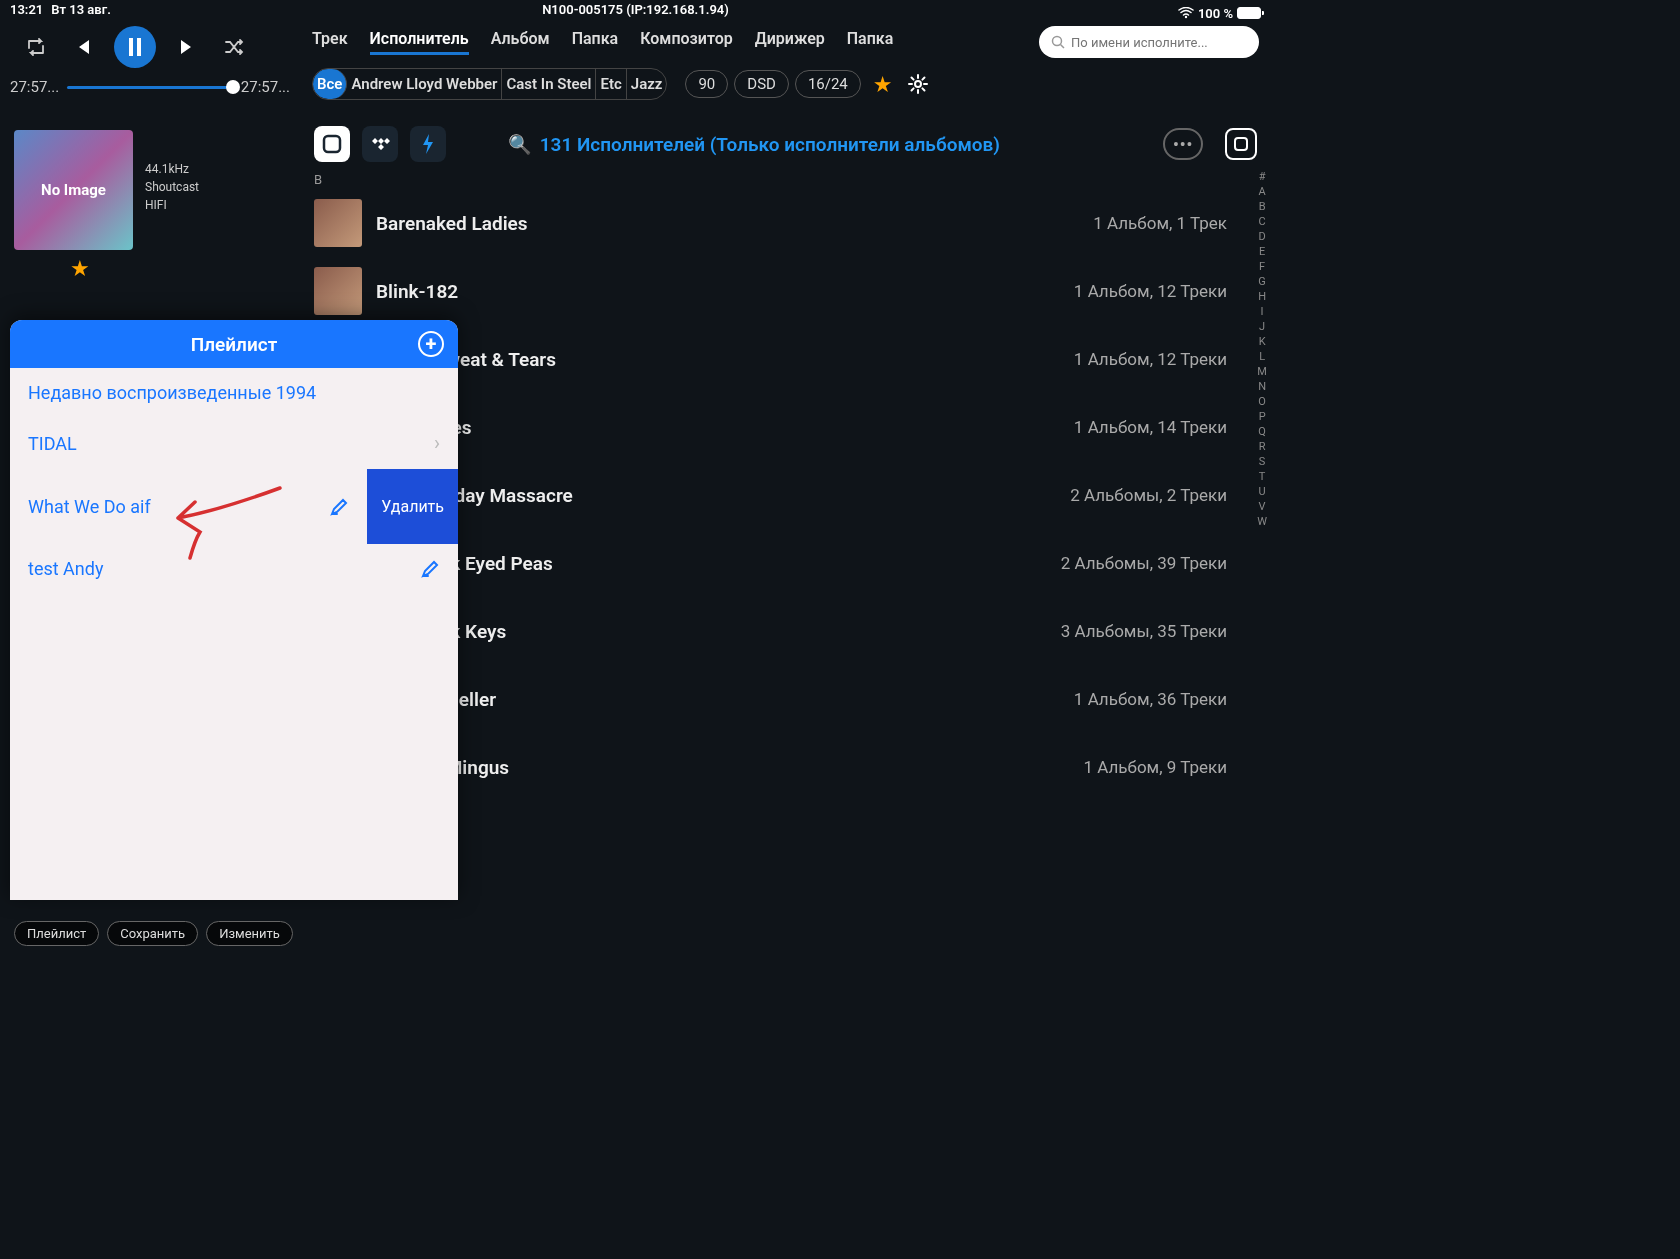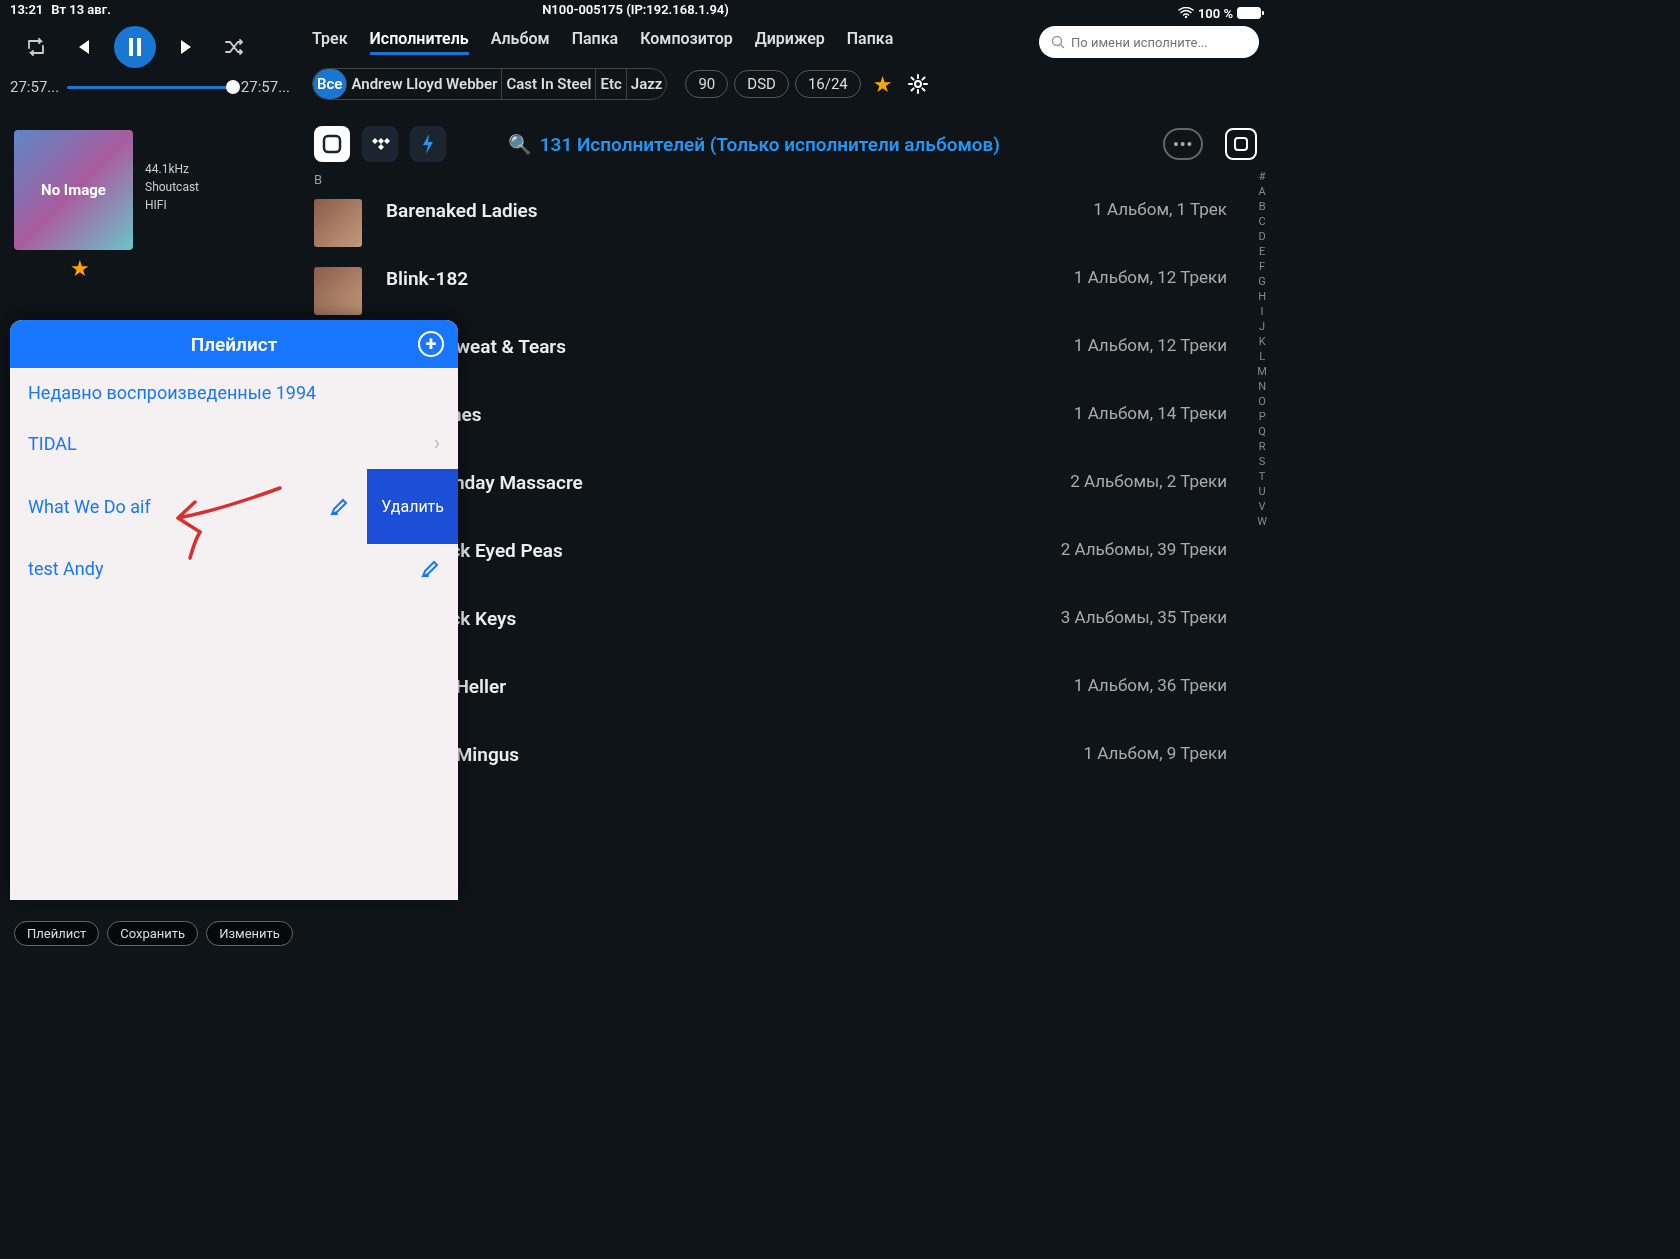--- a/index.html
+++ b/index.html
@@ -50,21 +50,21 @@
 .content { position: absolute; left: 300px; top: 118px; right: 0; bottom: 0; }
 .content-header { display: flex; align-items: center; gap: 12px; padding: 8px 14px; }
 .src-btn { width: 36px; height: 36px; border-radius: 8px; display: flex; align-items: center; justify-content: center; cursor: pointer; }
 .src-btn.active { background: #fff; }
 .section-title { color: #2196f3; font-size: 19px; font-weight: 600; margin-left: 50px; display: flex; align-items: center; gap: 8px; }
 .more-btn { margin-left: auto; width: 40px; height: 32px; border: 2px solid #666; border-radius: 18px; display: flex; align-items: center; justify-content: center; cursor: pointer; color: #aaa; font-weight: bold; letter-spacing: 1px; }
 .view-btn { width: 32px; height: 32px; border: 2px solid #fff; border-radius: 8px; margin-left: 10px; cursor: pointer; display:flex; align-items:center; justify-content:center; }
 
 .section-letter { padding: 2px 14px; font-size: 13px; color: #999; }
 .artist-list { }
-.artist-row { display: flex; align-items: flex-start; padding: 10px 14px; gap: 24px; cursor: pointer; }
+.artist-row { display: flex; align-items: center; padding: 10px 14px; gap: 14px; cursor: pointer; }
 .artist-thumb { width: 48px; height: 48px; background: linear-gradient(135deg,#8a5c4c,#c49a7a); border-radius: 3px; flex-shrink: 0; }
 .artist-name { font-size: 19px; font-weight: 600; flex: 1; color: #eee; }
 .artist-meta { font-size: 17px; color: #aaa; margin-right: 30px; }
 
 
 .alpha-index { position: absolute; right: 4px; top: 170px; display: flex; flex-direction: column; gap: 2px; font-size: 11px; color: #888; }
 .alpha-index span { cursor: pointer; text-align: center; }
 
 
 .playlist-panel { position: absolute; left: 10px; top: 320px; width: 448px; height: 580px; background: #f5f0f2; border-radius: 12px 12px 0 0; box-shadow: 0 -4px 20px rgba(0,0,0,0.5); overflow: hidden; z-index: 100; }

